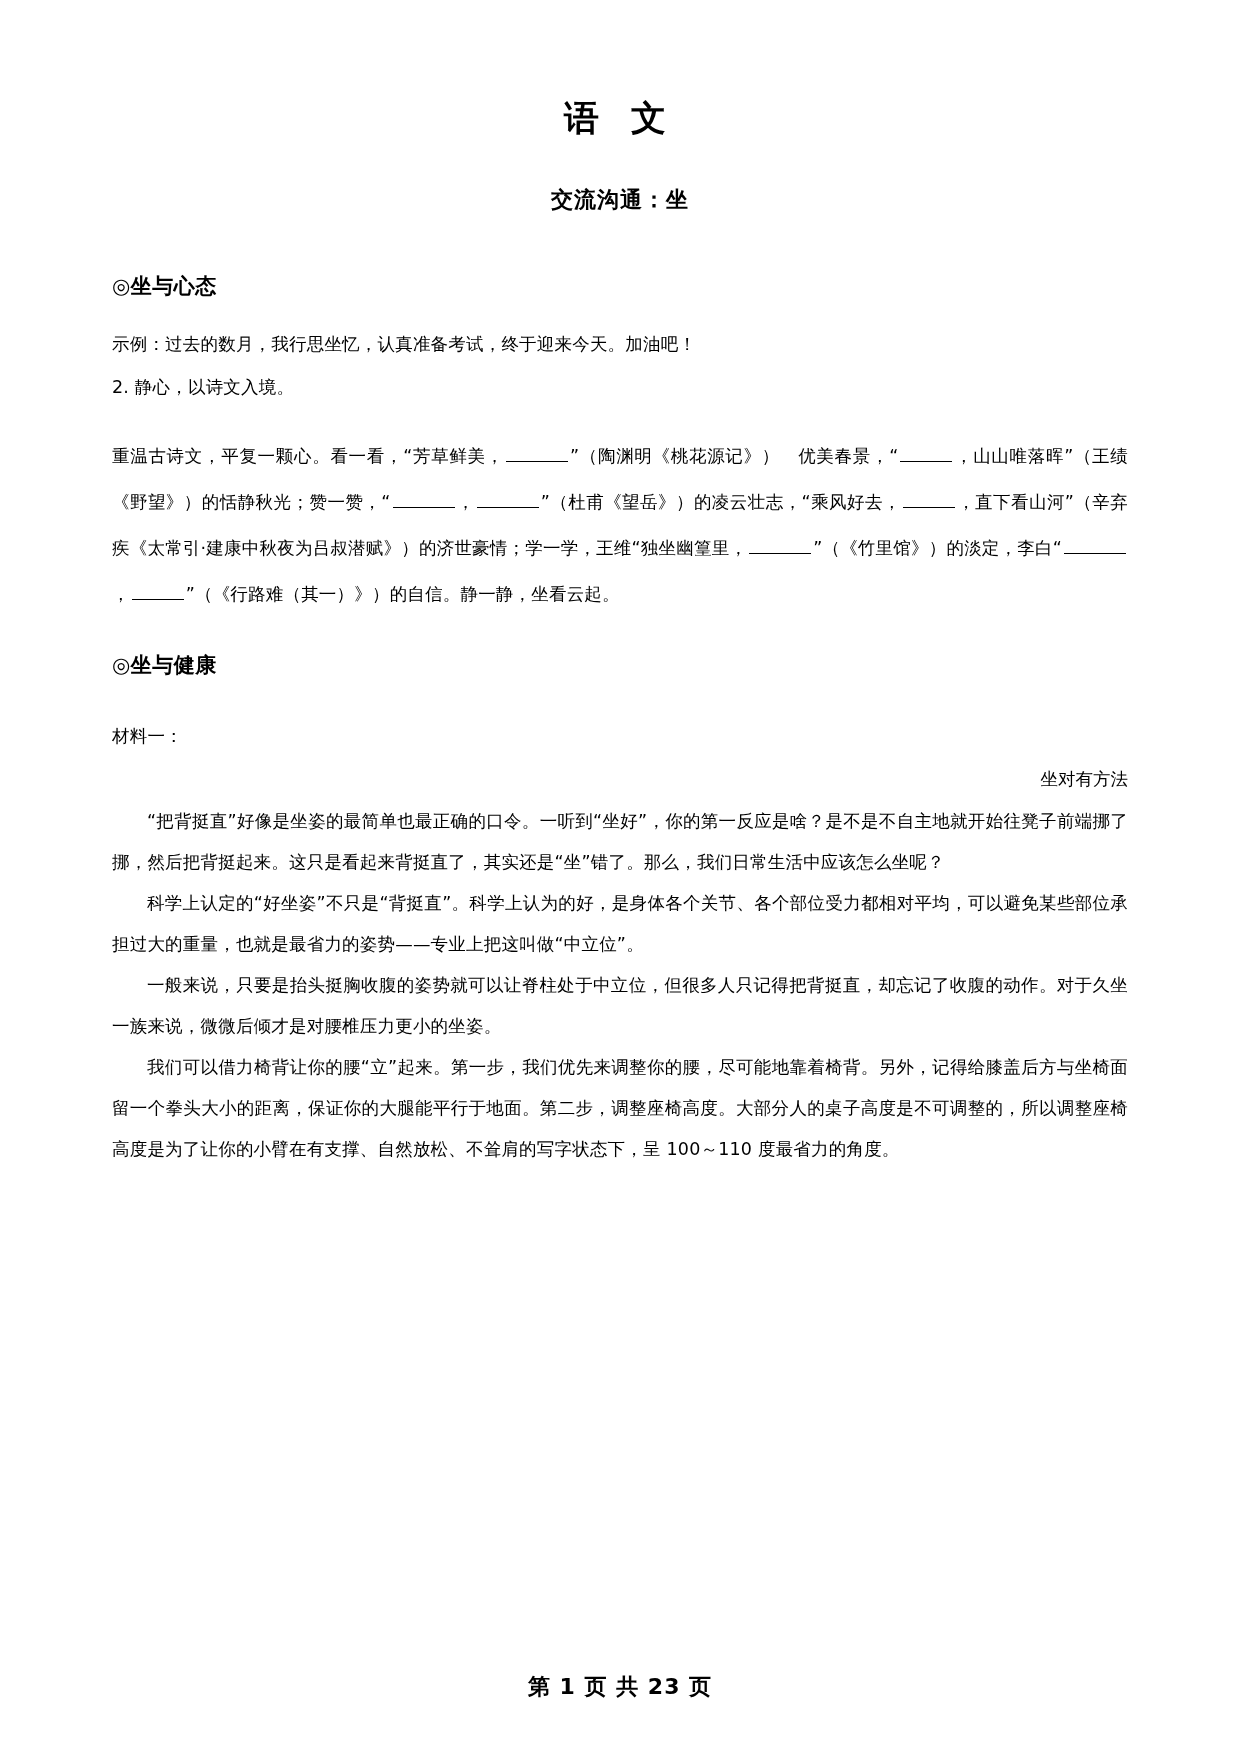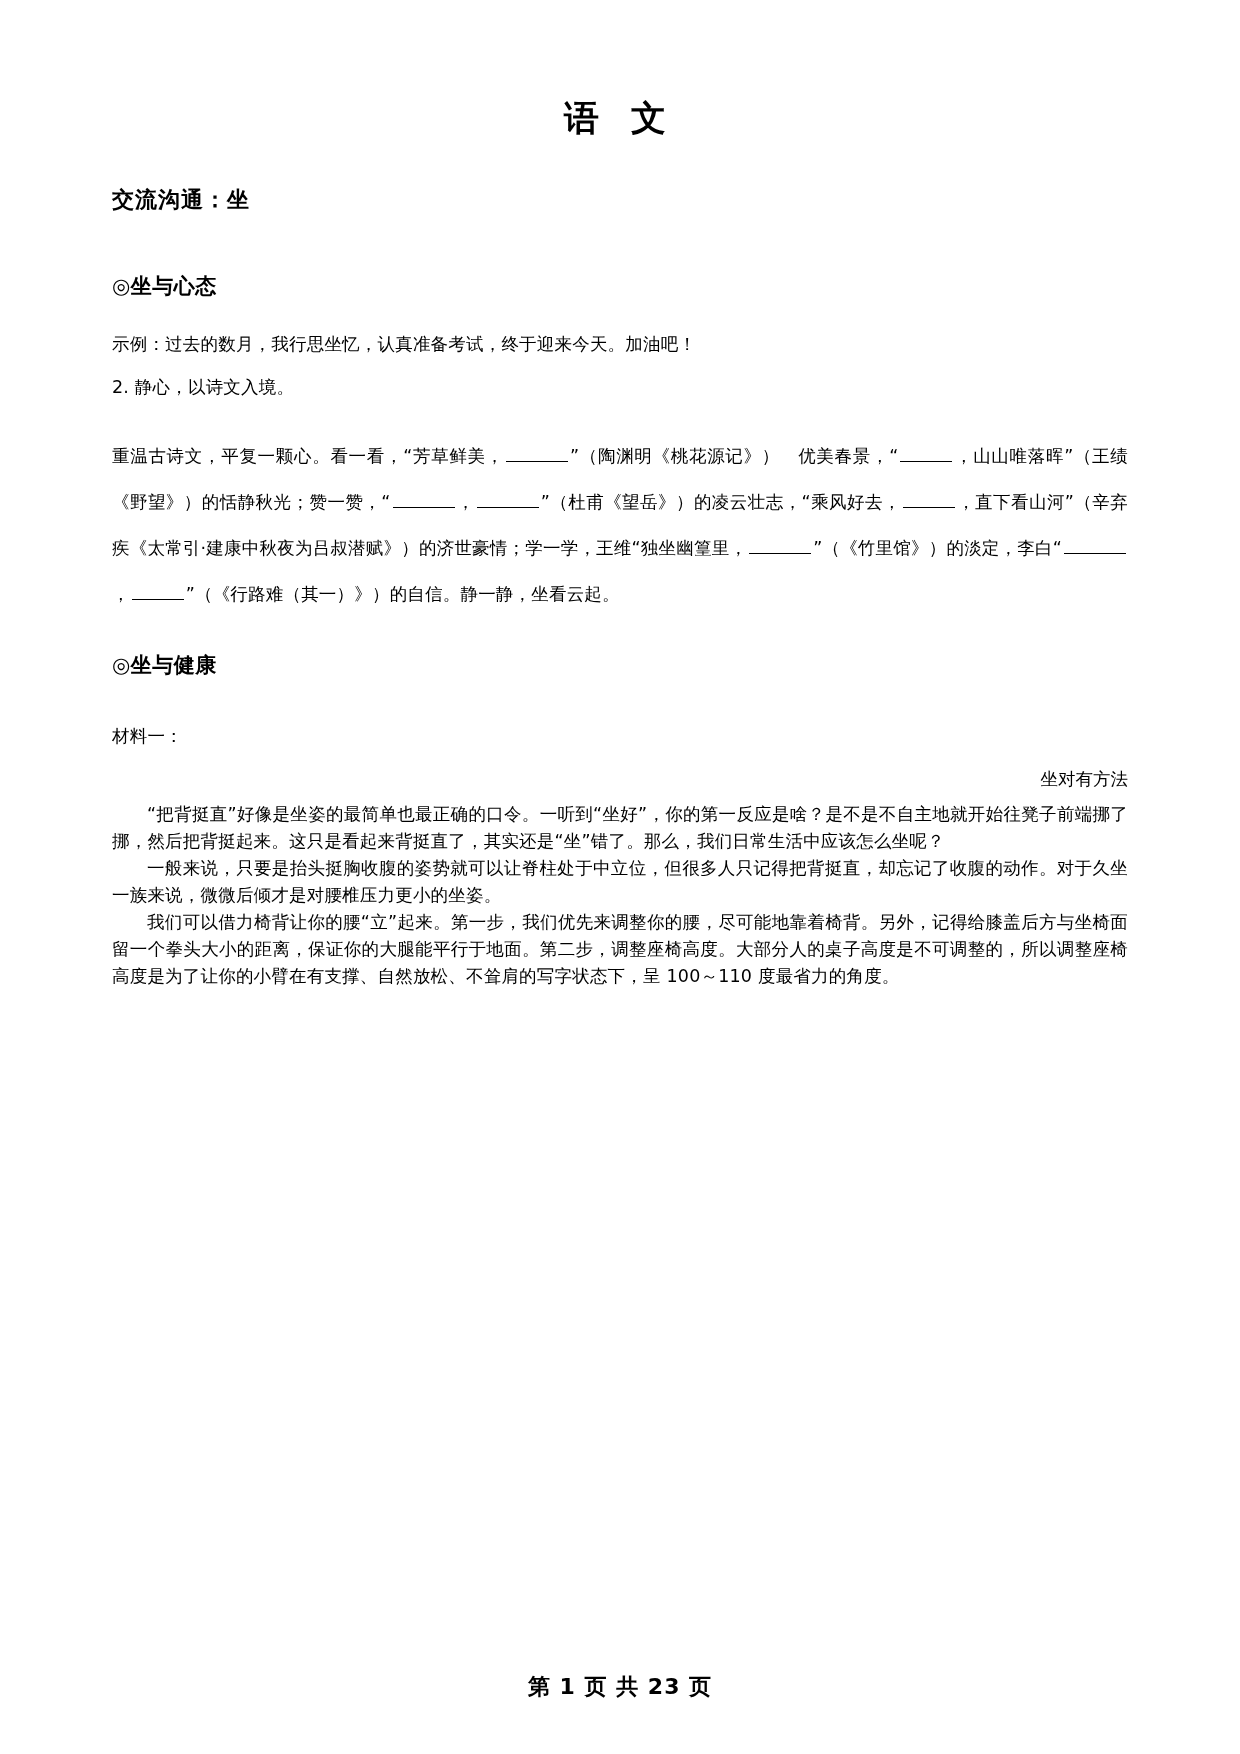--- a/index.html
+++ b/index.html
@@ -24,21 +24,21 @@
   }
   .doc-title {
     text-align: center;
     font-size: 35px;
     font-weight: bold;
     letter-spacing: 10px;
     margin: 0 0 44px 0;
     line-height: 1.3;
   }
   .doc-subtitle {
-    text-align: left;
+    text-align: center;
     font-size: 22px;
     font-weight: bold;
     margin: 0 0 58px 0;
     line-height: 1.3;
     letter-spacing: 1px;
   }
   .section-head {
     font-size: 21px;
     font-weight: bold;
     margin: 0 0 22px 0;
@@ -76,21 +76,21 @@
   .footer {
     position: absolute;
     left: 0;
     right: 0;
     bottom: 52px;
     text-align: center;
     font-size: 22px;
     font-weight: bold;
     letter-spacing: 1px;
   }
-  .body-block .para { line-height: 27px; }
+  .body-block .para { line-height: 41px; }
 </style>
 </head>
 <body>
 
 <div class="page">
 
   <h1 class="doc-title">语 文</h1>
   <div class="doc-subtitle">交流沟通：坐</div>
 
   <div>
@@ -114,20 +114,21 @@
     <div class="section-head">◎坐与健康</div>
 
     <div class="gap-sm"></div>
 
     <p class="para">材料一：</p>
 
     <p class="center-title">坐对有方法</p>
 
     <div class="body-block">
       <p class="para indent">“把背挺直”好像是坐姿的最简单也最正确的口令。一听到“坐好”，你的第一反应是啥？是不是不自主地就开始往凳子前端挪了挪，然后把背挺起来。这只是看起来背挺直了，其实还是“坐”错了。那么，我们日常生活中应该怎么坐呢？</p>
+      <p class="para indent">科学上认定的“好坐姿”不只是“背挺直”。科学上认为的好，是身体各个关节、各个部位受力都相对平均，可以避免某些部位承担过大的重量，也就是最省力的姿势——专业上把这叫做“中立位”。</p>
       <p class="para indent">一般来说，只要是抬头挺胸收腹的姿势就可以让脊柱处于中立位，但很多人只记得把背挺直，却忘记了收腹的动作。对于久坐一族来说，微微后倾才是对腰椎压力更小的坐姿。</p>
       <p class="para indent">我们可以借力椅背让你的腰“立”起来。第一步，我们优先来调整你的腰，尽可能地靠着椅背。另外，记得给膝盖后方与坐椅面留一个拳头大小的距离，保证你的大腿能平行于地面。第二步，调整座椅高度。大部分人的桌子高度是不可调整的，所以调整座椅高度是为了让你的小臂在有支撑、自然放松、不耸肩的写字状态下，呈 100～110 度最省力的角度。</p>
     </div>
   </div>
 
   <div class="footer">
     <span>第 1 页 共 23 页</span>
   </div>
 
 </div>

